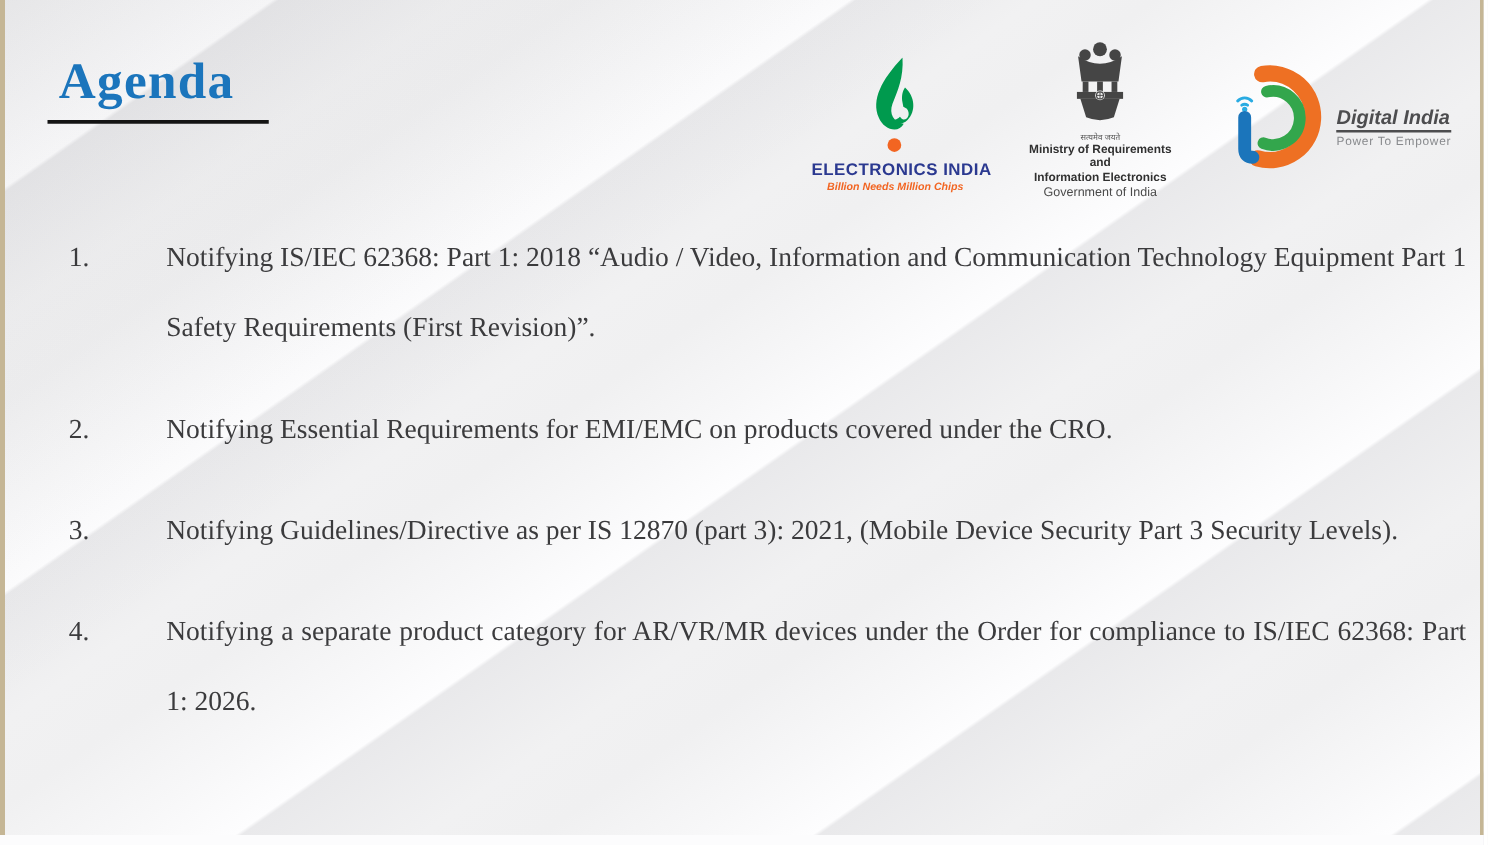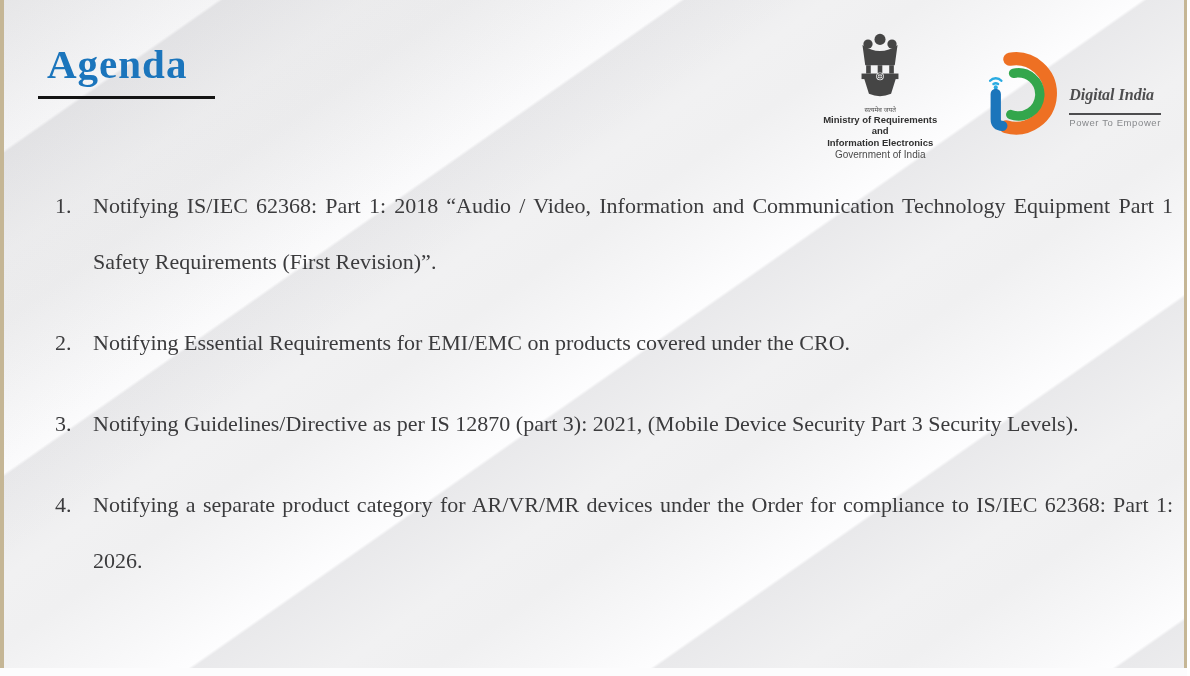--- a/index.html
+++ b/index.html
@@ -33,41 +33,53 @@
   .ei-tag{font-size:8.5px;font-style:italic;font-weight:bold;color:#f26522;margin-top:1px;}
 
   .logo-meity{margin-top:4px;width:126px;}
   .meity-motto{font-size:6.5px;color:#555;margin-top:1px;}
   .meity-line{font-size:9.5px;font-weight:bold;color:#303030;line-height:1.2;}
   .meity-gov{font-size:10px;color:#4a4a4a;margin-top:1px;}
 
   .logo-di{margin-top:22px;display:flex;align-items:flex-start;text-align:left;}
   .di-text{margin-top:36px;margin-left:2px;}
   .di-name{font-size:16px;font-weight:bold;font-style:italic;color:#4d4d4f;
-    border-bottom:2px solid #4d4d4f;padding-bottom:9px;white-space:nowrap;font-family:Liberation Serif, serif;}
+    border-bottom:2px solid #4d4d4f;padding-bottom:0;white-space:nowrap;}
   .di-tag{font-size:9.5px;color:#87898c;letter-spacing:0.6px;margin-top:2px;white-space:nowrap;text-align:right;}
 
   .agenda{position:absolute;top:178px;left:55px;right:14px;color:#3b3b3d;}
   .agenda-item{display:flex;margin-bottom:25px;font-size:22px;line-height:56px;}
   .agenda-num{width:38px;flex-shrink:0;}
-  .agenda-txt{flex:1;text-align:justify;}
+  .agenda-txt{flex:1;text-align:justify;margin-left:40px;}
 </style>
 </head>
 <body>
 
 <div class="slide">
   <div class="edge-strip edge-left"></div>
   <div class="edge-strip edge-right"></div>
   <div class="bottom-strip"></div>
 
   <h1 class="page-title">Agenda</h1>
   <div class="title-underline"></div>
 
   <div class="logos">
 
+    <div class="logo logo-ei">
+      <svg width="48" height="80" viewBox="0 0 48 80">
+        <g fill="#009A4E">
+          <path d="M30 0 C13 18 5 34 11 48 C15 58 27 61 31 53 C23 52 19 45 22 37 C26 27 31 16 30 0 Z"></path>
+          <path d="M32 24 C40 31 41 43 34 50 C30 54 24 54 23 50 C29 49 32 43 30 36 C29 31 30 27 32 24 Z"></path>
+          <path d="M30 39 C26 42 26.5 48 30.5 49.5 C34.5 50 36.5 45 33.5 41 Z" fill="#f0f0f1"></path>
+        </g>
+        <circle cx="23.5" cy="70" r="5.5" fill="#F26522"></circle>
+      </svg>
+      <div class="ei-name">ELECTRONICS INDIA</div>
+      <div class="ei-tag">Billion Needs Million Chips</div>
+    </div>
 
     <div class="logo logo-meity">
       <svg width="56" height="72" viewBox="0 0 60 78">
         <g fill="#454545">
           <circle cx="30" cy="8" r="6"></circle>
           <circle cx="17" cy="13" r="5"></circle>
           <circle cx="43" cy="13" r="5"></circle>
           <path d="M11 14 Q30 27 49 14 L46 36 L14 36 Z"></path>
           <rect x="15" y="36" width="5" height="9"></rect>
           <rect x="27.5" y="36" width="5" height="9"></rect>

